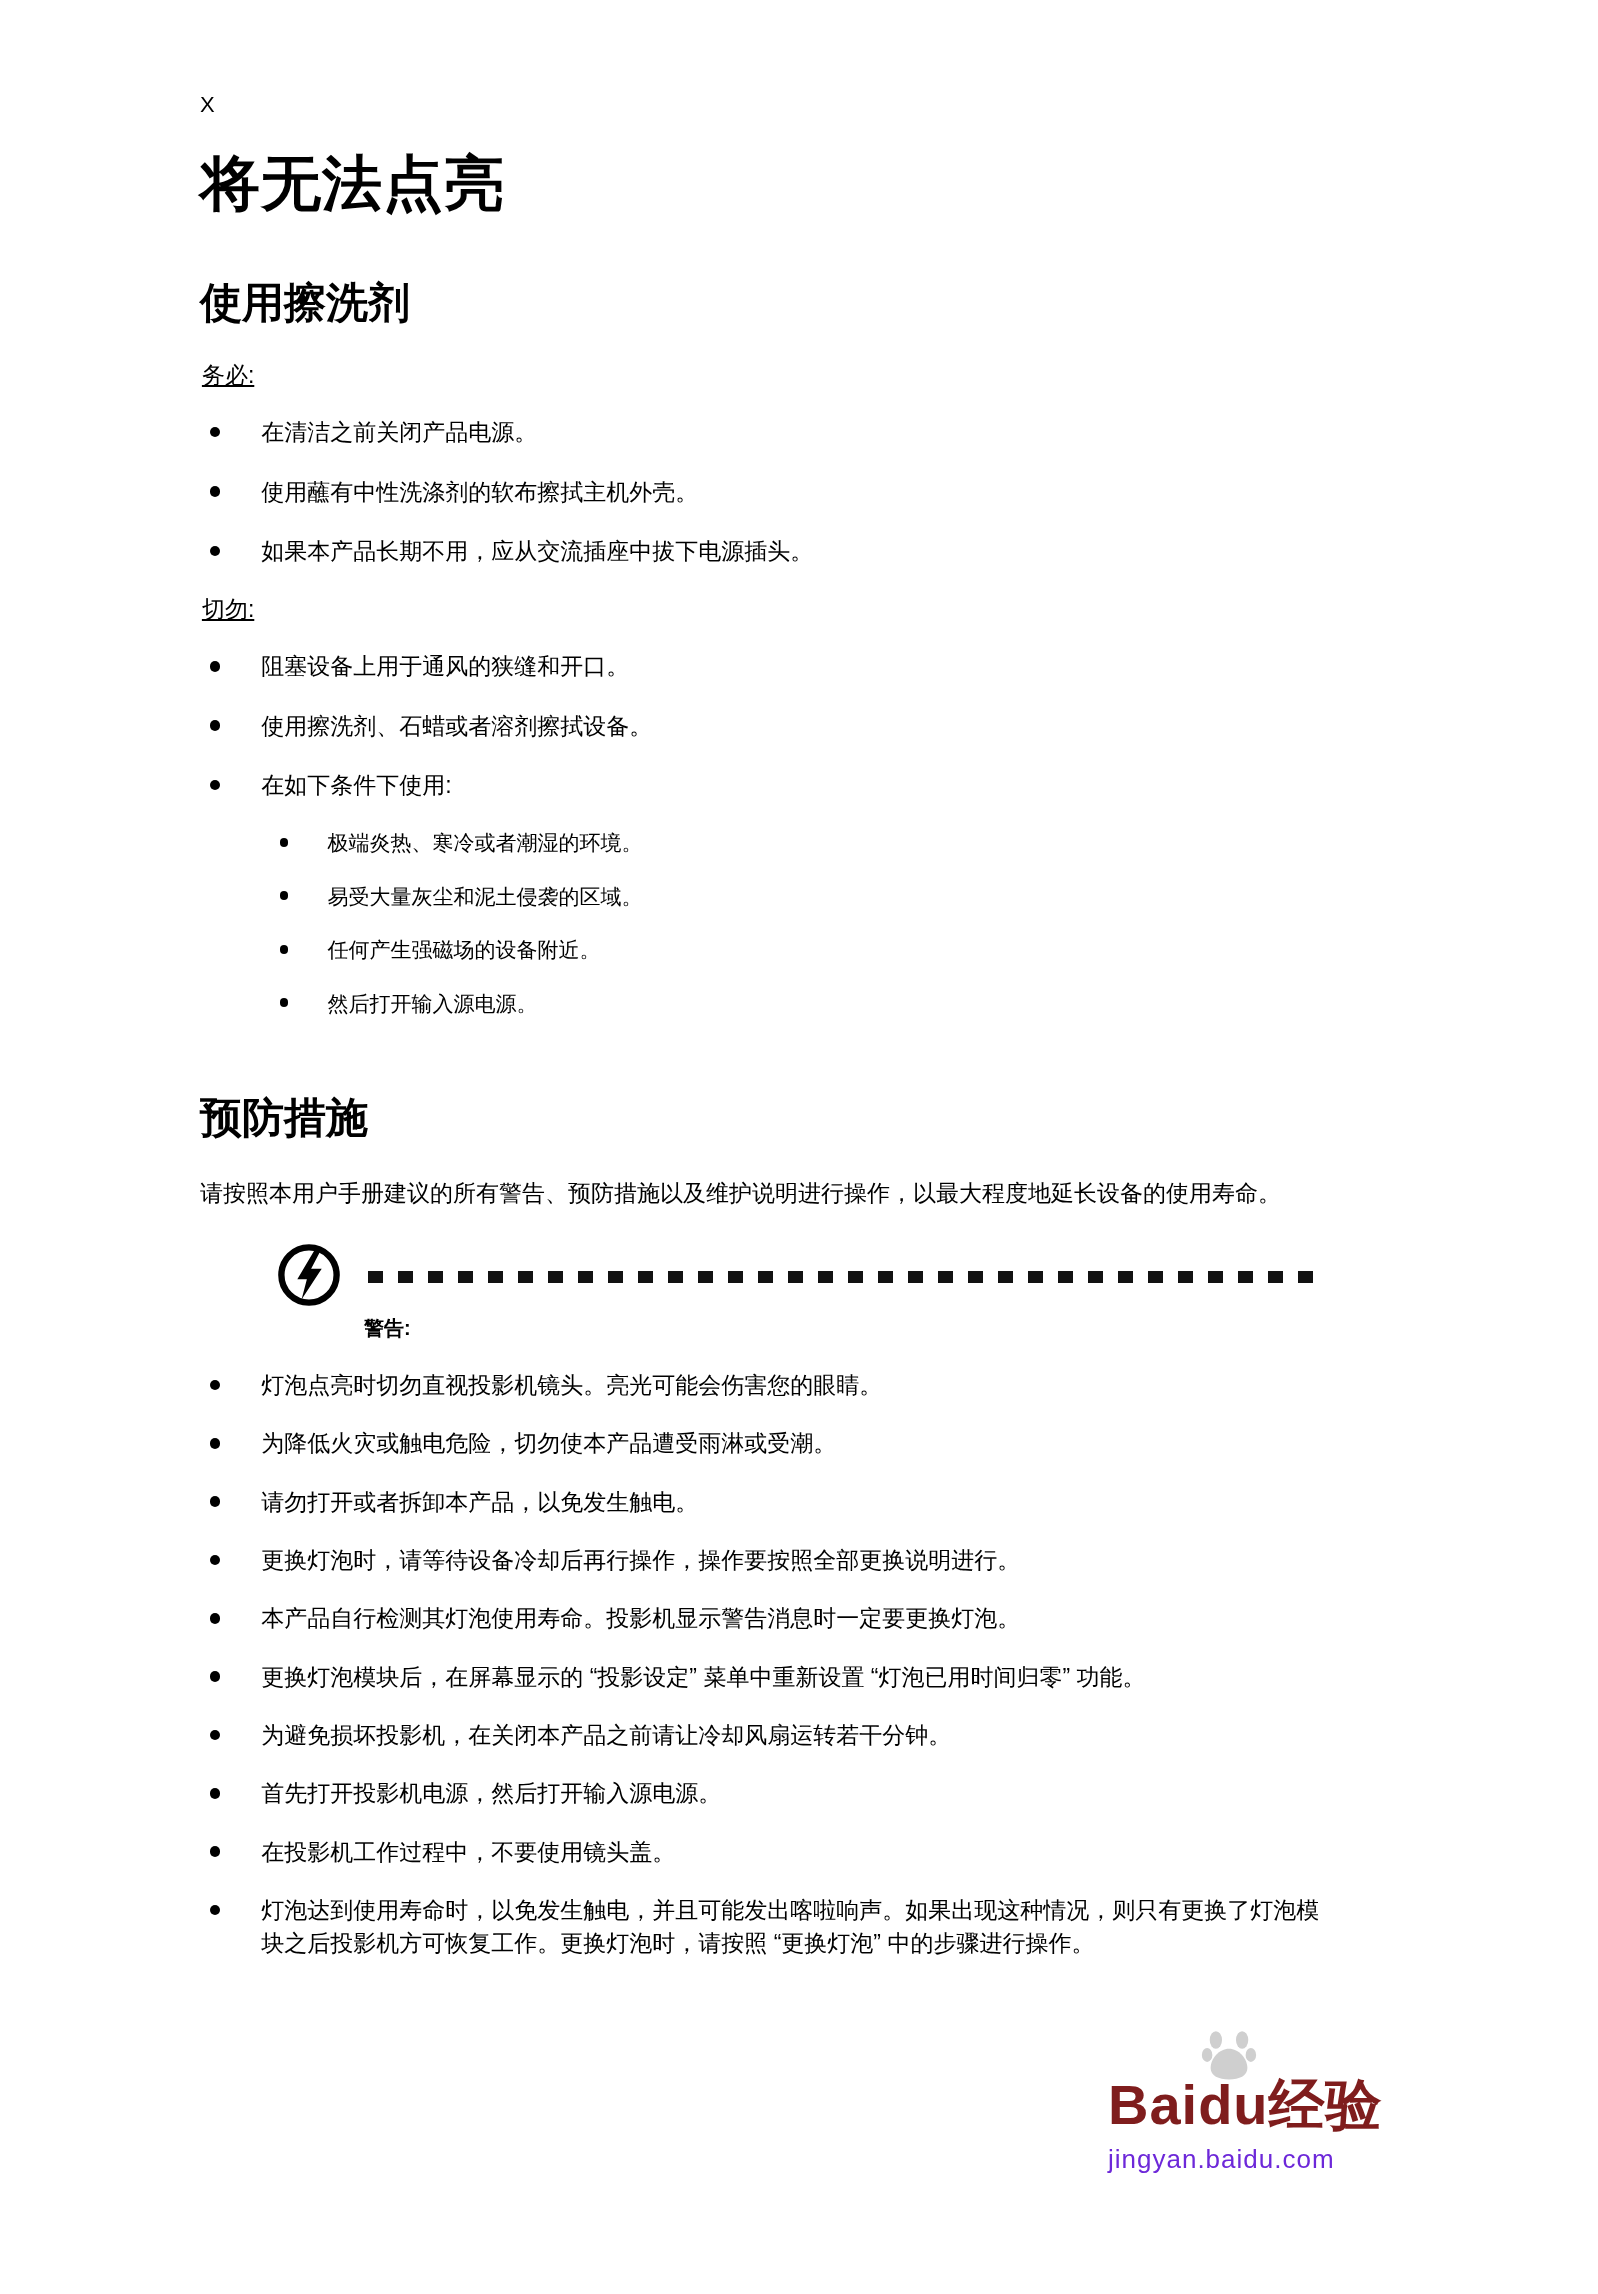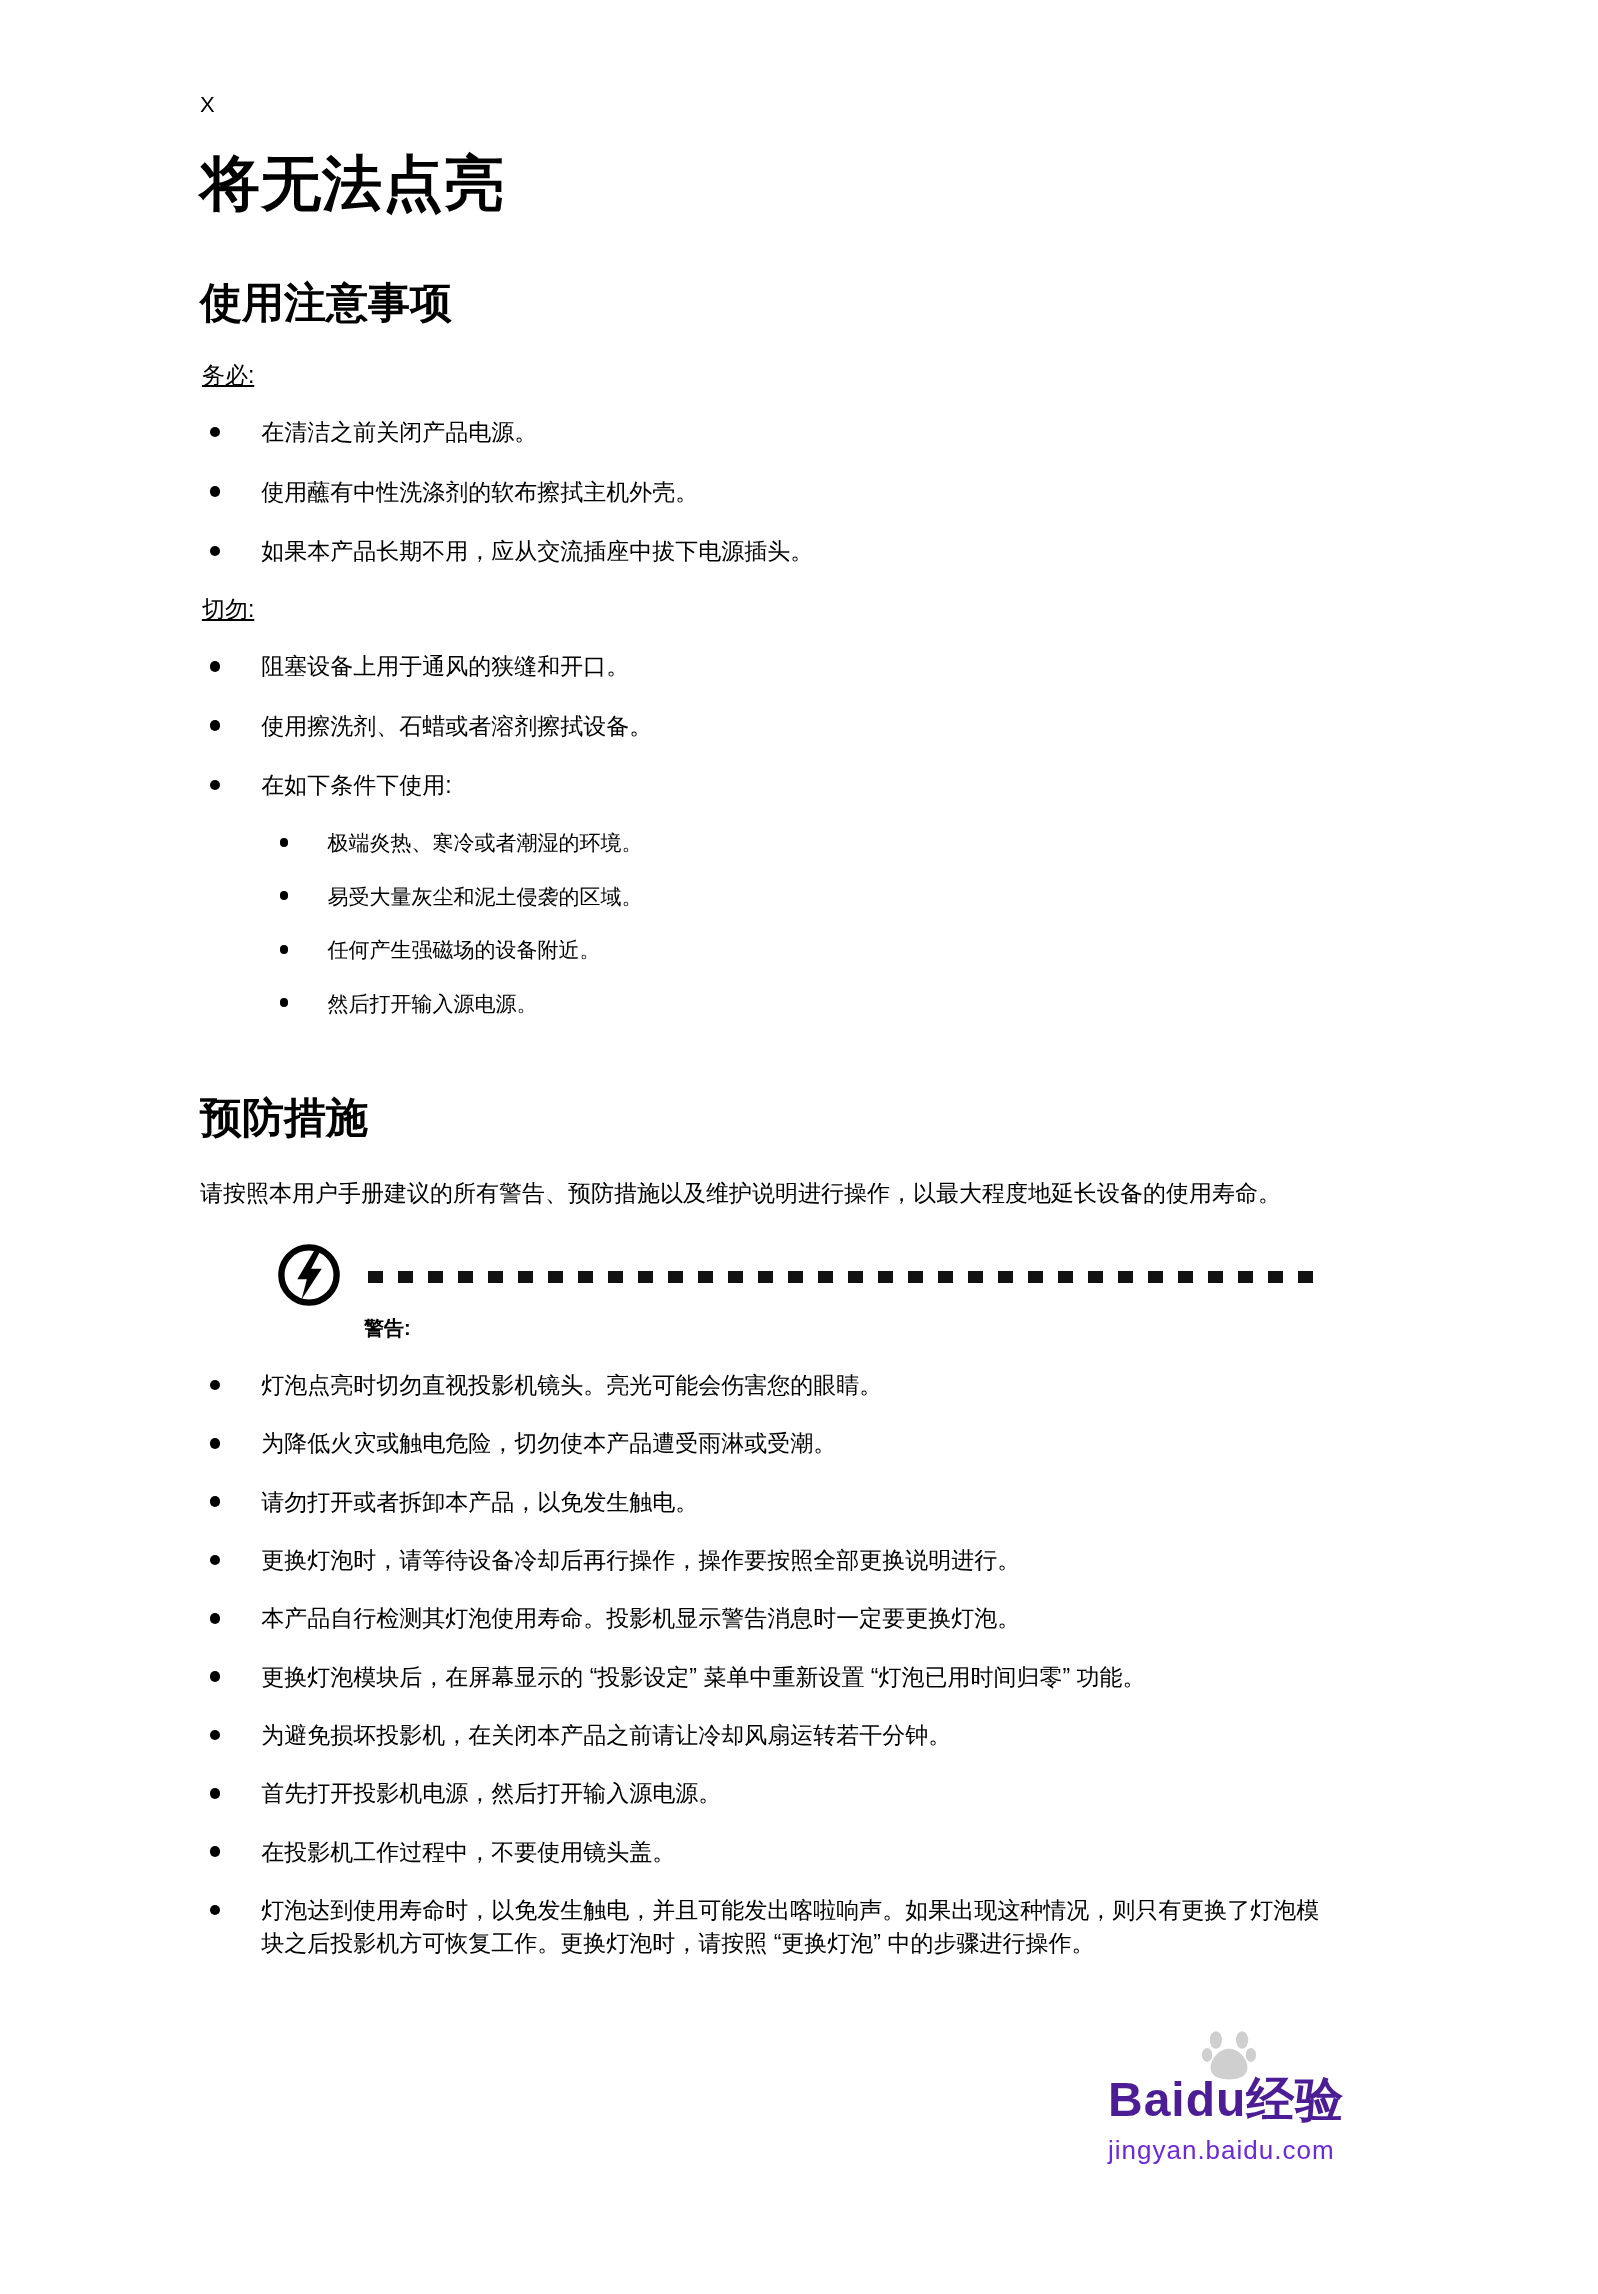--- a/index.html
+++ b/index.html
@@ -101,45 +101,45 @@
     color: #cbcbcb;
     text-align: left;
     user-select: none;
   }
   .watermark .paw {
     width: 56px;
     height: 56px;
     margin: 0 0 -7.7px 93px;
   }
   .watermark .brand {
-    font-size: 48px;
+    font-size: 56px;
     font-weight: bold;
     letter-spacing: 1px;
-    color: #4c1d95;
+    color: #7f1d1d;
     line-height: 1.1;
     white-space: nowrap;
   }
   .watermark .brand .suffix { font-weight: 600; }
   .watermark .url {
     font-size: 26px;
     color: #6d28d9;
     margin-top: 8px;
     letter-spacing: 1px;
   }
 </style>
 </head>
 <body>
 
 <div class="page">
 
   <div class="page-marker">X</div>
 
   <h1 class="doc-title">将无法点亮</h1>
 
-  <h2 class="section-heading">使用注意事项</h2>
+  <h2 class="section-heading">使用擦洗剂</h2>
 
   <div class="list-label">务必:</div>
 
   <div>
     <div class="li">
       <span class="bullet"></span>
       <span>在清洁之前关闭产品电源。</span>
     </div>
     <div class="li">
       <span class="bullet"></span>

